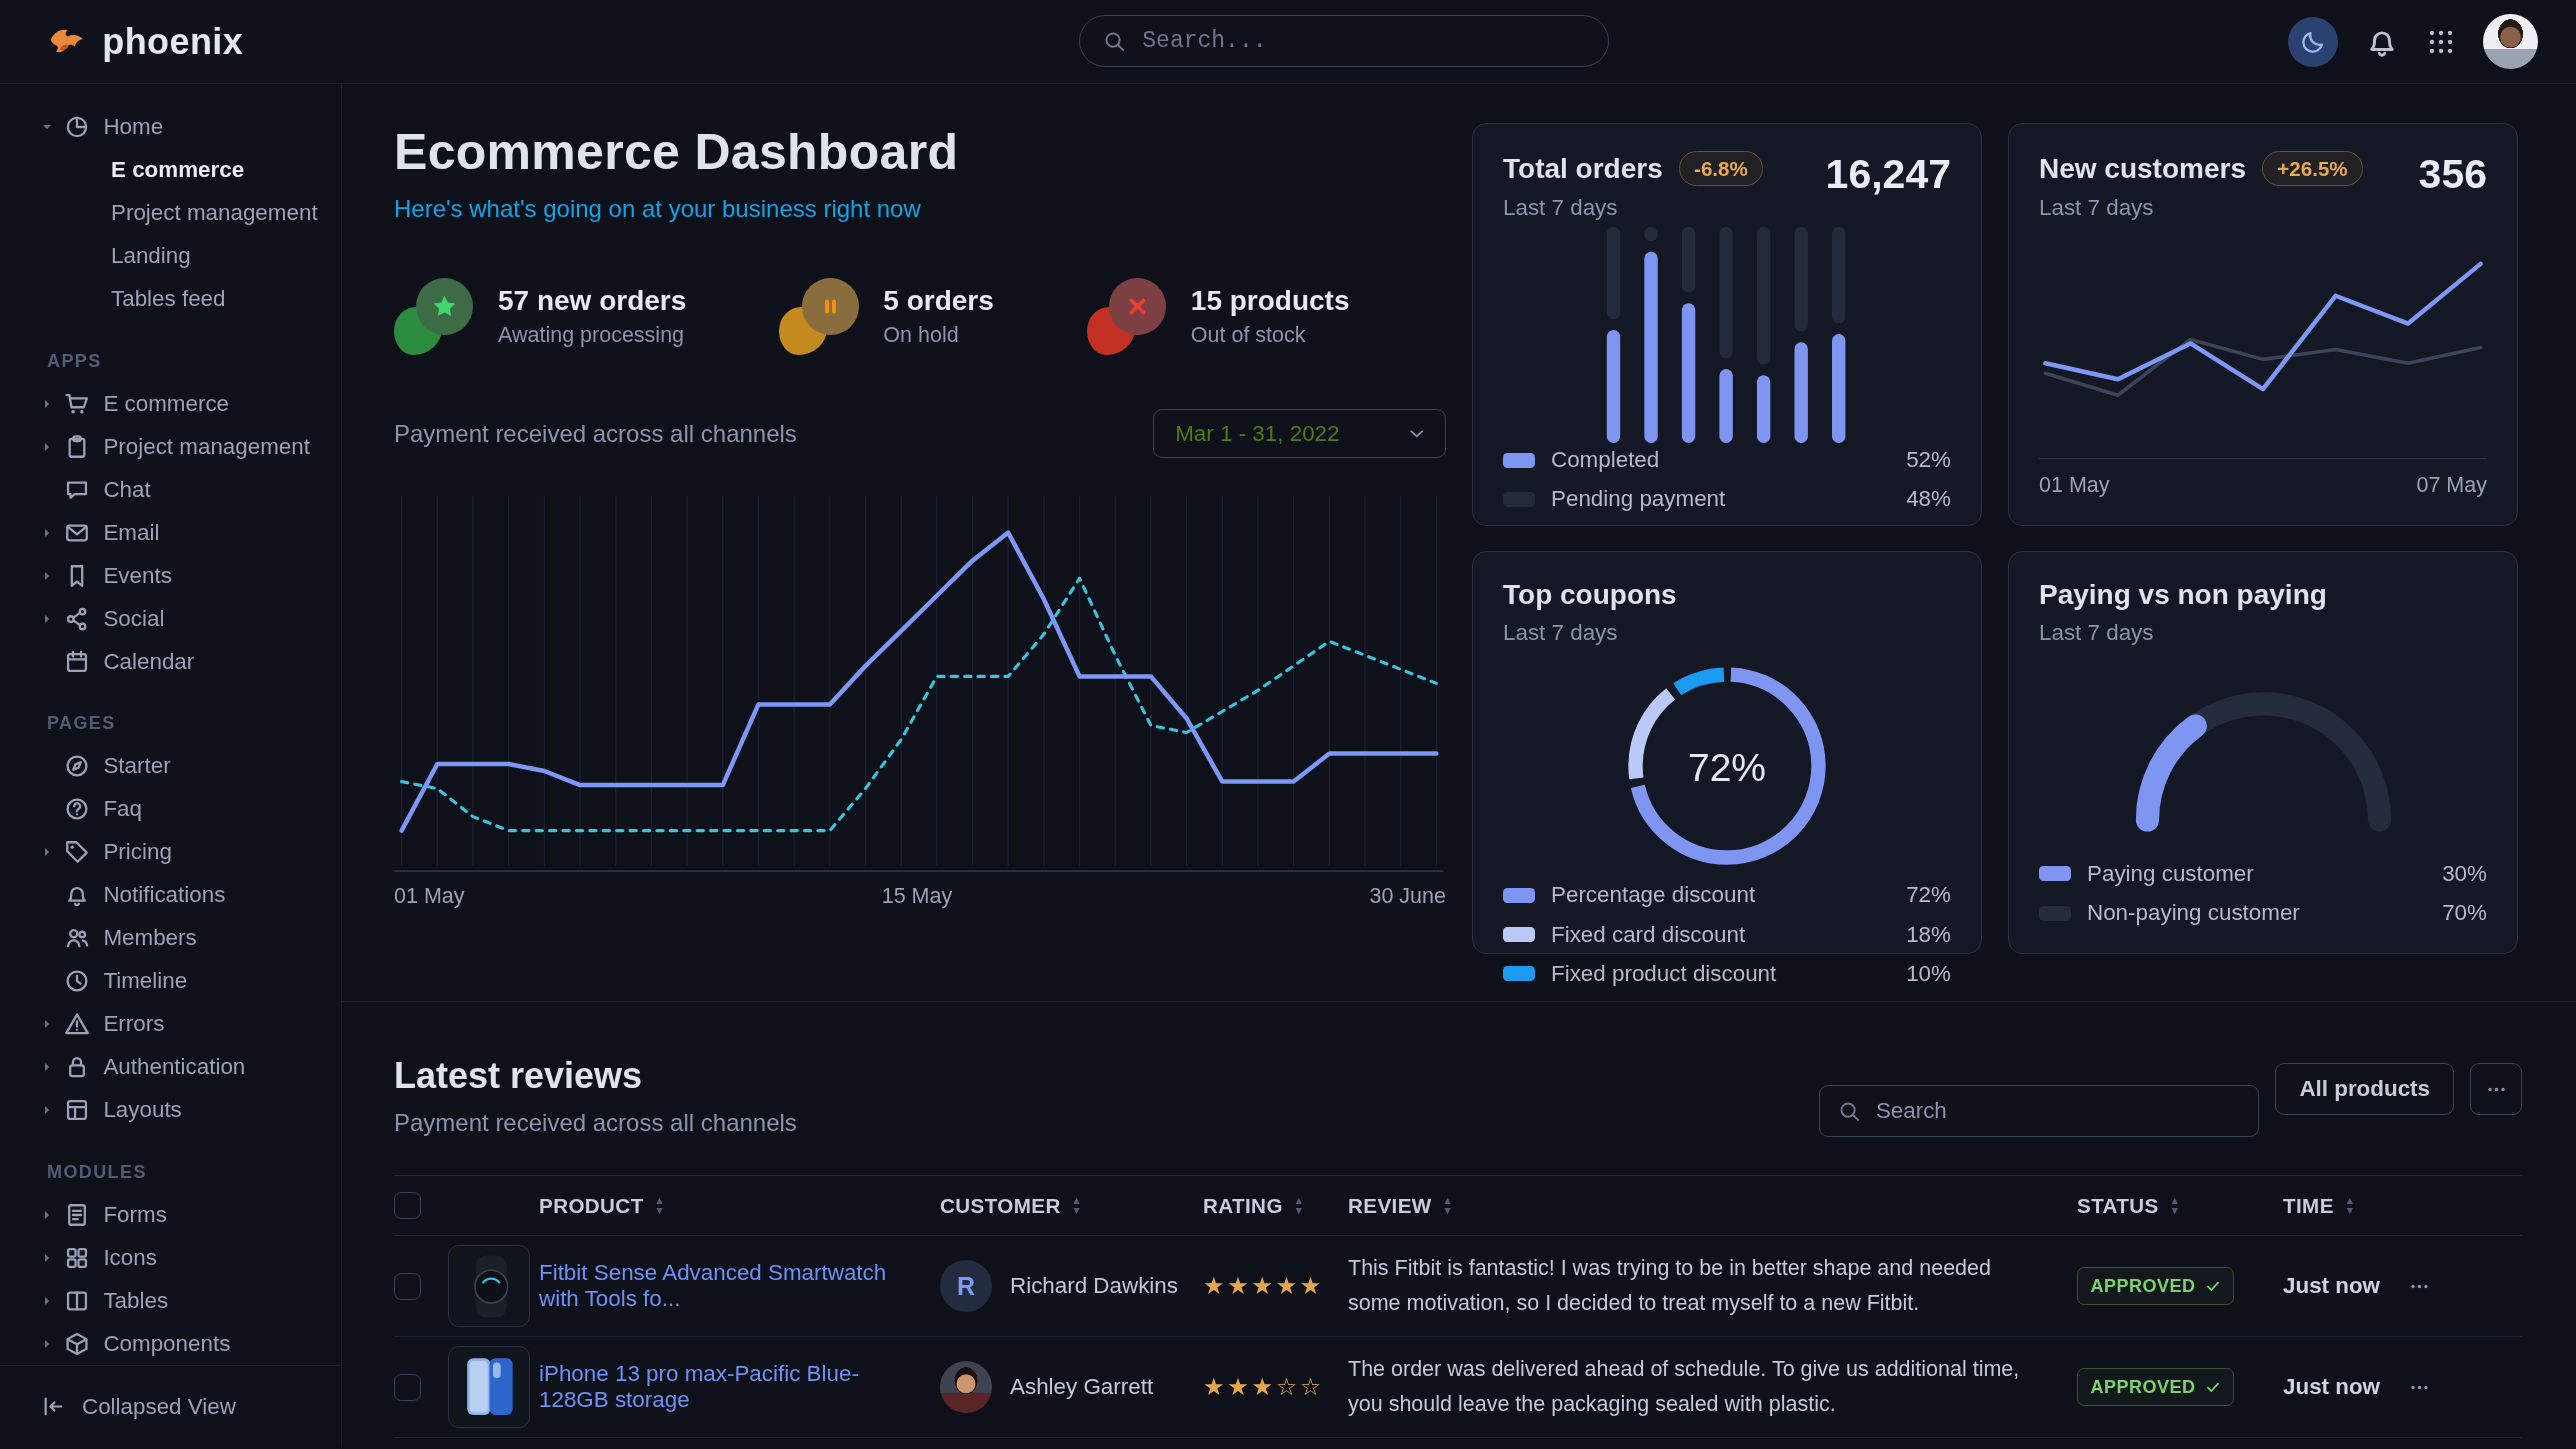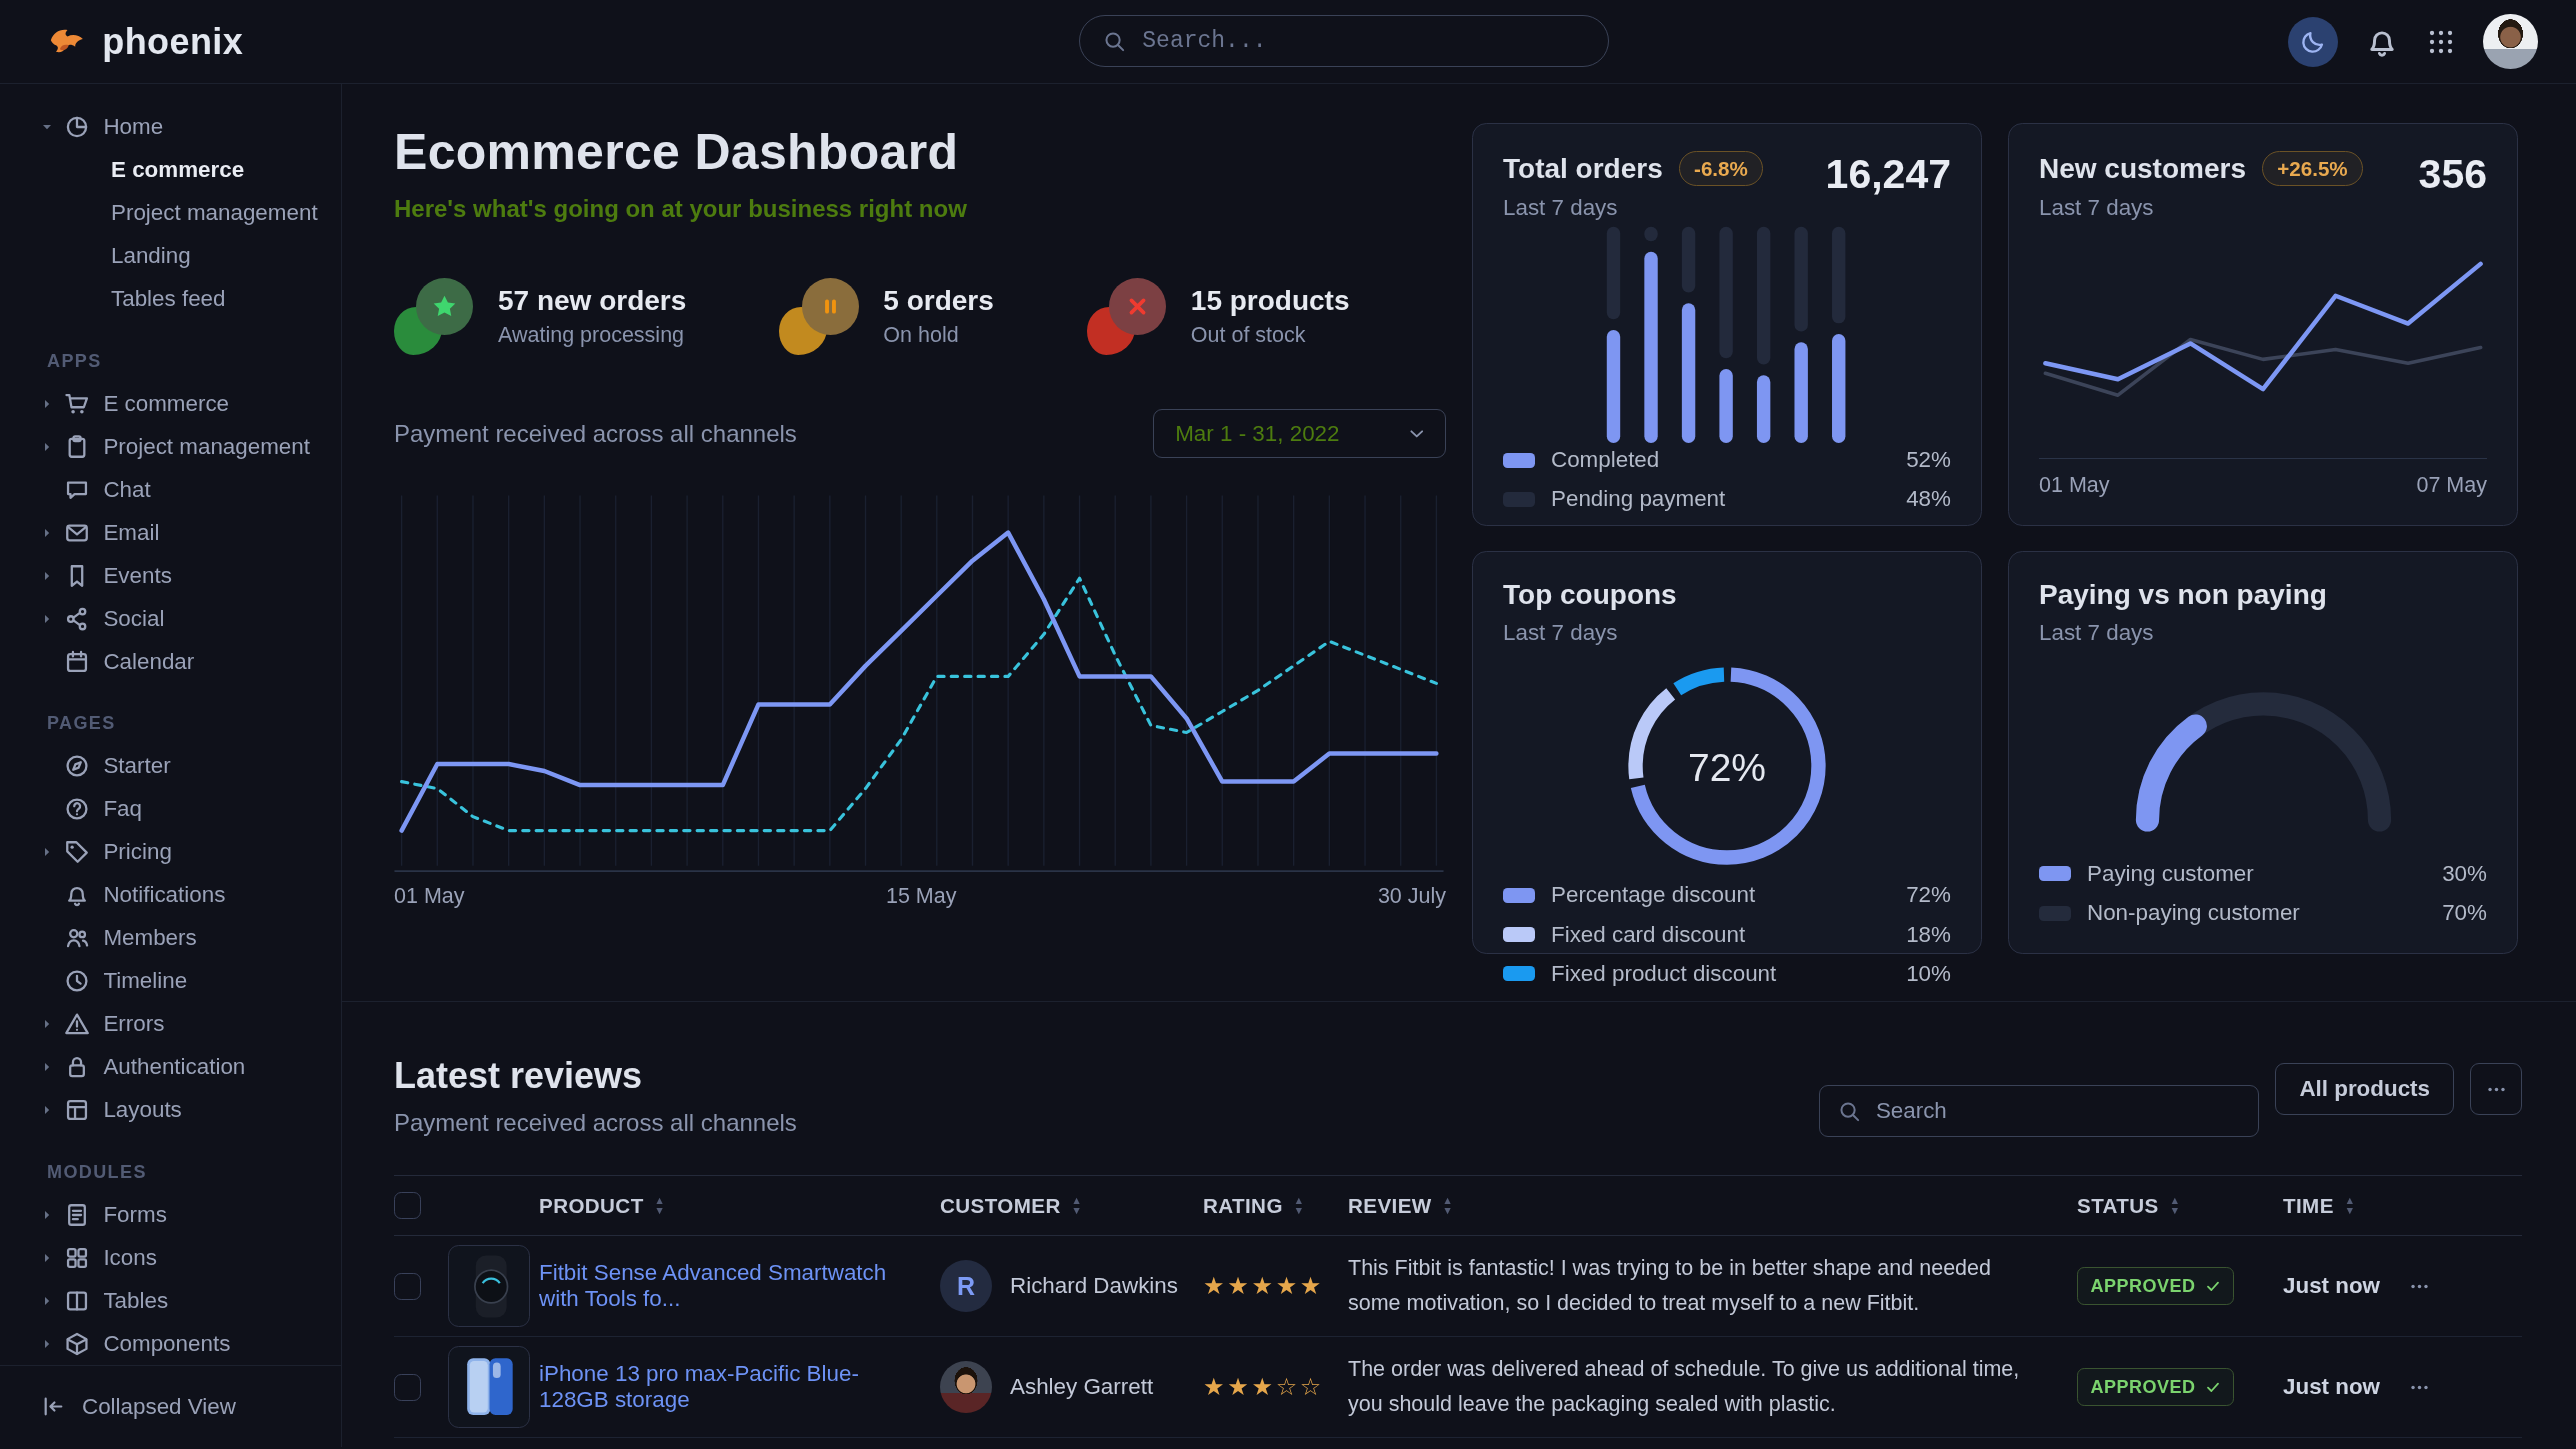--- a/index.html
+++ b/index.html
@@ -46,21 +46,21 @@
   .snav-child.active{color:#e9ecf3;font-weight:700;}
   .sec-label{margin:30px 0 10.7px 47px;font-size:18px;font-weight:700;letter-spacing:1.4px;color:#525b74;}
   .sidebar-footer{position:absolute;bottom:0;left:0;right:0;height:81px;border-top:1.8px solid #1c212e;
                   display:flex;align-items:center;padding-left:41px;gap:16px;font-size:22.4px;color:#9aa2b8;cursor:pointer;}
   .sidebar-footer .ic{width:25px;height:25px;}
 
   
   main{flex:1;padding:39px 54px 0 52px;box-sizing:border-box;overflow:hidden;}
   .content-top{display:grid;grid-template-columns:1052px 1046px;column-gap:26px;}
   h1{font-size:50px;margin:0;color:#dfe3ec;font-weight:700;letter-spacing:0.3px;}
-  .page-sub{font-size:24px;color:#4d7c0f;margin-top:14.3px;font-weight:bold;}
+  .page-sub{font-size:24px;color:#0ea5e9;margin-top:14.3px;}
   .stats{display:flex;gap:93px;margin-top:55px;align-items:center;}
   .stat{display:flex;align-items:center;gap:23px;}
   .blob{position:relative;width:81px;height:77px;}
   .blob .back{position:absolute;left:0;bottom:0;width:48px;height:48px;
               border-radius:46% 54% 60% 40% / 50% 45% 55% 50%;}
   .blob .front{position:absolute;right:1.8px;top:0;width:57px;height:57px;border-radius:50%;
                display:flex;align-items:center;justify-content:center;}
   .blob .front .ic{width:27px;height:27px;}
   .g .back{background:#2a8c3c;} .g .front{background:#3d6b46;color:#3fd66e;}
   .o .back{background:#c28a1f;} .o .front{background:#8a6d3c;color:#f0930f;}
@@ -628,21 +628,21 @@
               <line x1="1085.2" y1="4" x2="1085.2" y2="418" stroke="#1a2030" stroke-width="1.5"></line>
               <line x1="1125.1" y1="4" x2="1125.1" y2="418" stroke="#1a2030" stroke-width="1.5"></line>
               <line x1="1165.0" y1="4" x2="1165.0" y2="418" stroke="#1a2030" stroke-width="1.5"></line>
               <line x1="0" y1="424" x2="1173" y2="424" stroke="#2a3347" stroke-width="2"></line>
               <polyline points="8.0,323.8 47.9,331.6 87.8,363.0 127.7,378.6 167.6,378.6 207.5,378.6 247.4,378.6 287.3,378.6 327.2,378.6 367.1,378.6 407.0,378.6 446.9,378.6 486.8,378.6 526.7,331.6 566.6,276.7 606.4,206.2 646.3,206.2 686.2,206.2 726.1,159.1 766.0,96.4 805.9,182.6 845.8,261.0 885.7,268.9 925.6,245.4 965.5,221.8 1005.4,194.4 1045.3,167.0 1085.2,182.6 1125.1,198.3 1165.0,214.0" fill="none" stroke="#39c3dc" stroke-width="3.5" stroke-dasharray="7 8" stroke-linejoin="round" stroke-linecap="round"></polyline>
               <polyline points="8.0,378.6 47.9,304.2 87.8,304.2 127.7,304.2 167.6,312.0 207.5,327.7 247.4,327.7 287.3,327.7 327.2,327.7 367.1,327.7 407.0,237.5 446.9,237.5 486.8,237.5 526.7,194.4 566.6,155.2 606.4,116.0 646.3,76.8 686.2,45.4 726.1,119.9 766.0,206.2 805.9,206.2 845.8,206.2 885.7,253.2 925.6,323.8 965.5,323.8 1005.4,323.8 1045.3,292.4 1085.2,292.4 1125.1,292.4 1165.0,292.4" fill="none" stroke="#7d97f4" stroke-width="5" stroke-linejoin="round" stroke-linecap="round"></polyline>
             </svg>
           <div class="x-ticks">
             <span>01 May</span>
             <span>15 May</span>
-            <span>30 July</span>
+            <span>30 June</span>
           </div>
         </div>
       </section>
 
       <section class="cards-grid">
 
         <div class="card">
           <div class="card-head">
             <div>
               <div class="card-title-row">

